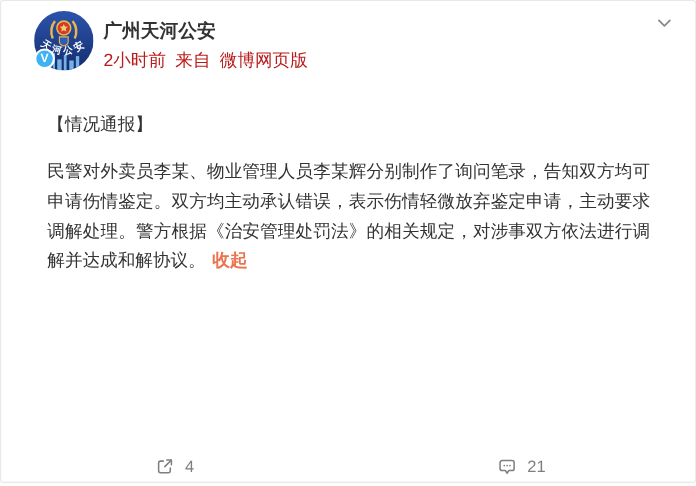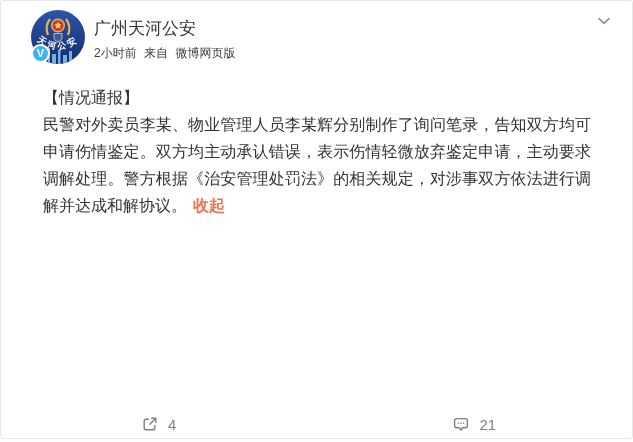--- a/index.html
+++ b/index.html
@@ -15,37 +15,37 @@
   }
   
   .avatar-wrap{position:absolute;left:30px;top:9px;width:54px;height:54px;}
   .avatar-wrap svg{display:block;width:54px;height:54px;}
   .vbadge{
     position:absolute;left:30px;top:43px;width:19px;height:19px;border-radius:50%;
     background:var(--badge-blue);border:2px solid #ffffff;
     color:#ffffff;font-size:11px;font-weight:bold;line-height:15px;text-align:center;
   }
   .author{
-    position:absolute;left:93px;top:16px;font-size:17px;font-weight:normal;color:#333333;
+    position:absolute;left:93px;top:16px;font-size:17px;font-weight:bold;color:#333333;
     white-space:nowrap;cursor:pointer;
   }
   .meta{
-    position:absolute;left:93px;top:44px;font-size:12px;color:#404040;white-space:nowrap;
+    position:absolute;left:93px;top:44px;font-size:16px;color:#b91c1c;white-space:nowrap;
   }
   .meta span{margin-right:4px;}
   .meta .src{cursor:pointer;}
   .chevron{
     position:absolute;right:20px;top:12px;width:16px;height:16px;cursor:pointer;
   }
   
   .content{
     position:absolute;left:42px;right:41px;top:83px;
     font-size:16px;line-height:27px;color:#333333;text-align:justify;
   }
-  .content p{margin:0 0 13px 0;}
+  .content p{margin:16px 0 13px 0;}
   .content p.headline{margin-bottom:0;}
   .collapse{color:var(--link-orange);cursor:pointer;margin-left:6px;font-weight:bold;}
   
   .actions{
     position:absolute;left:0;right:0;top:408px;height:30px;display:flex;align-items:center;
   }
   .action{
     flex:1;display:flex;align-items:center;justify-content:center;gap:9px;
     color:var(--icon-gray);font-size:15px;cursor:pointer;background:none;border:none;
     font-family:inherit;

